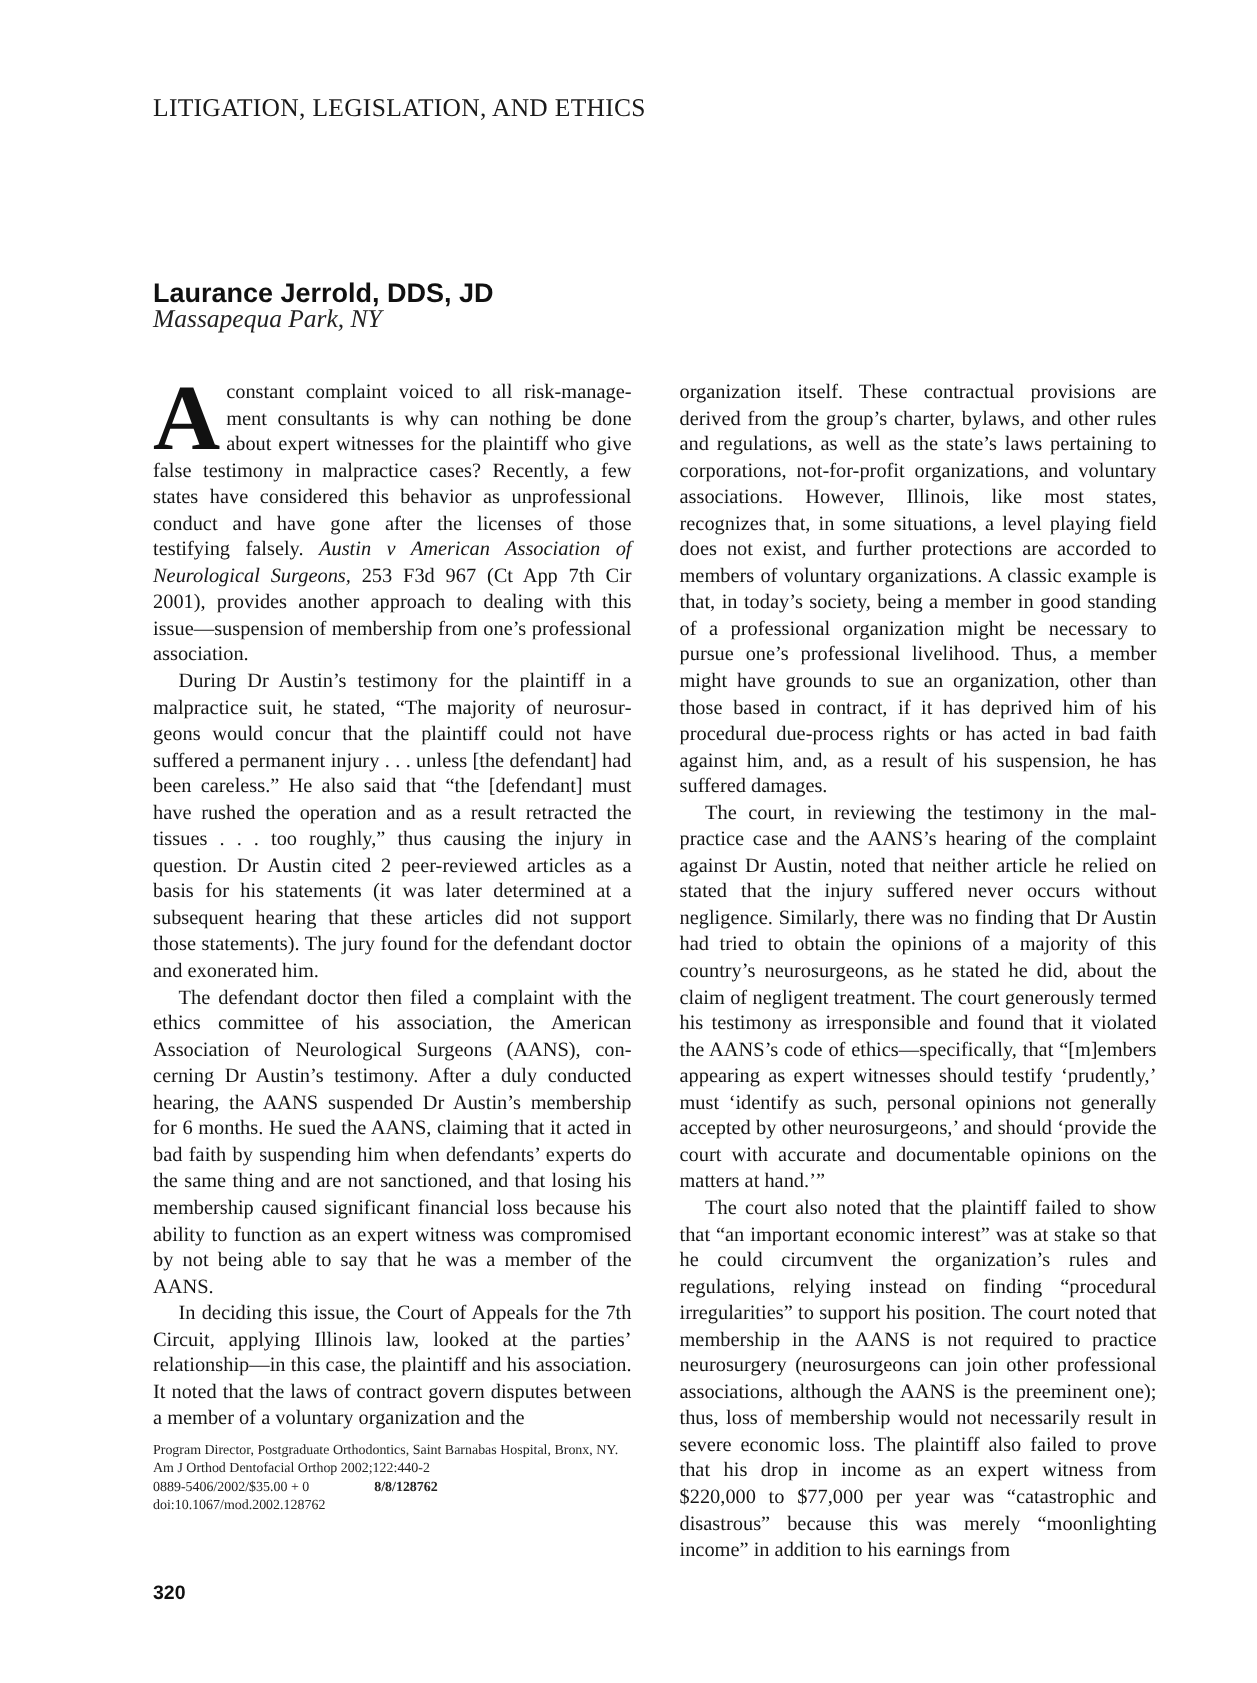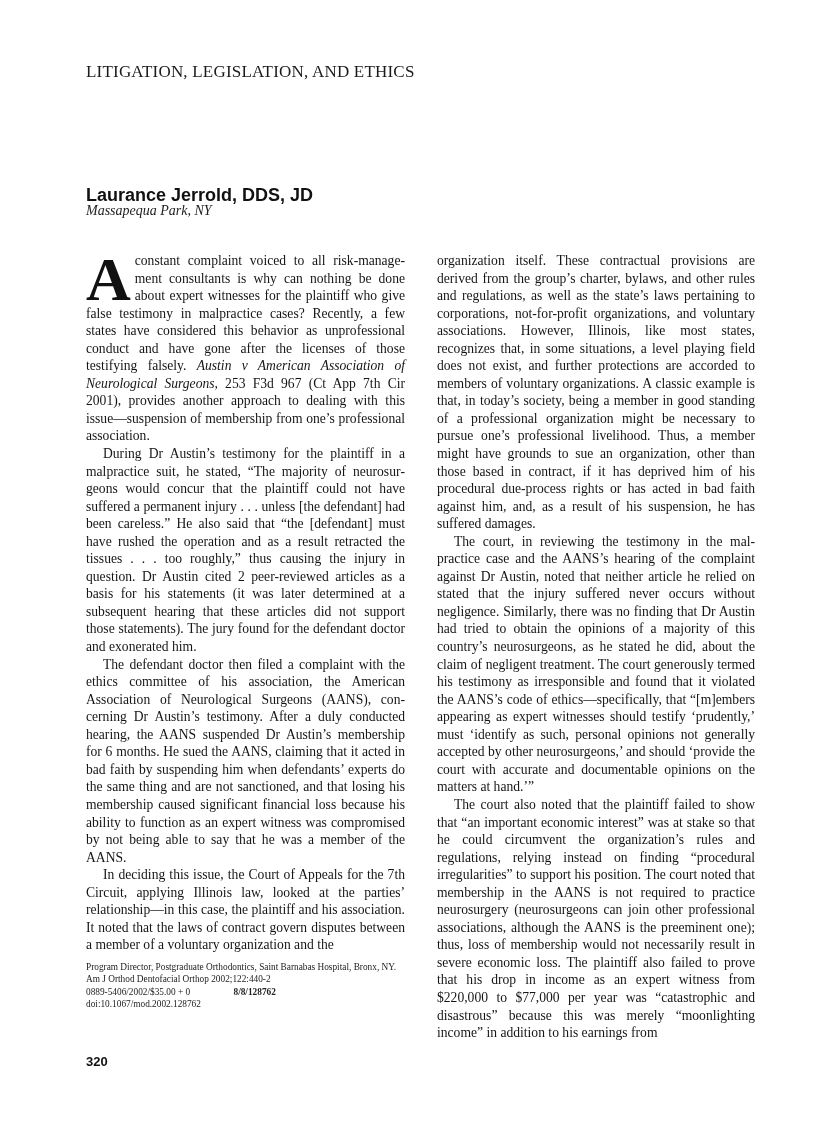--- a/index.html
+++ b/index.html
@@ -1,32 +1,32 @@
 <!DOCTYPE html>
 <html><head>
 <meta charset="utf-8">
 <style>
   html, body { margin: 0; padding: 0; background: #ffffff; }
   body { width: 838px; height: 1122px; position: relative; overflow: hidden; color: #111; }
-  .page { position: absolute; left: 0; top: 0; width: 692px; height: 1122px; }
+  .page { position: absolute; left: 16px; top: 0; width: 692px; height: 1122px; }
   .section-head {
     position: absolute; left: 86px; top: 62px;
     font-family: "Liberation Serif", serif; font-size: 17px; letter-spacing: 0.2px; color: #1a1a1a;
   }
   .title {
     position: absolute; left: 84px; top: 118px;
     font-family: "Liberation Serif", serif; font-size: 35px; color: #111; white-space: nowrap;
   }
   .author {
     position: absolute; left: 86px; top: 185px;
     font-family: "Liberation Sans", sans-serif; font-weight: bold; font-size: 18px; color: #111;
   }
   .affil {
     position: absolute; left: 86px; top: 203px;
-    font-family: "Liberation Serif", serif; font-style: italic; font-size: 14px; color: #222;
+    font-family: "Liberation Serif", serif; font-style: italic; font-size: 17px; color: #222;
   }
   .col {
     position: absolute; top: 252px; width: 319px;
     font-family: "Liberation Serif", serif; font-size: 13.6px; line-height: 17.55px;
     text-align: justify; color: #151515; hyphens: manual;
   }
   .col-left { left: 86px; }
   .col-right { left: 437px; top: 252px; width: 318px; }
   .col p { margin: 0; text-indent: 17px; }
   .col p.first { text-indent: 0; }

